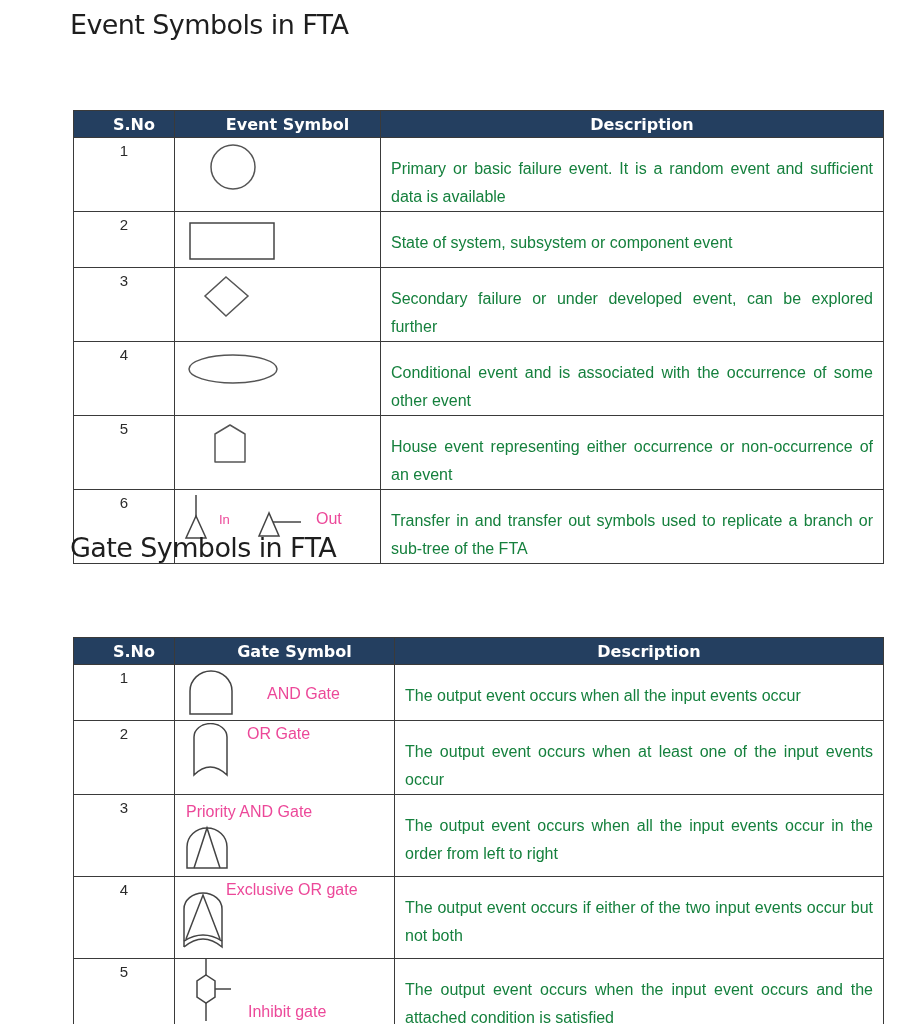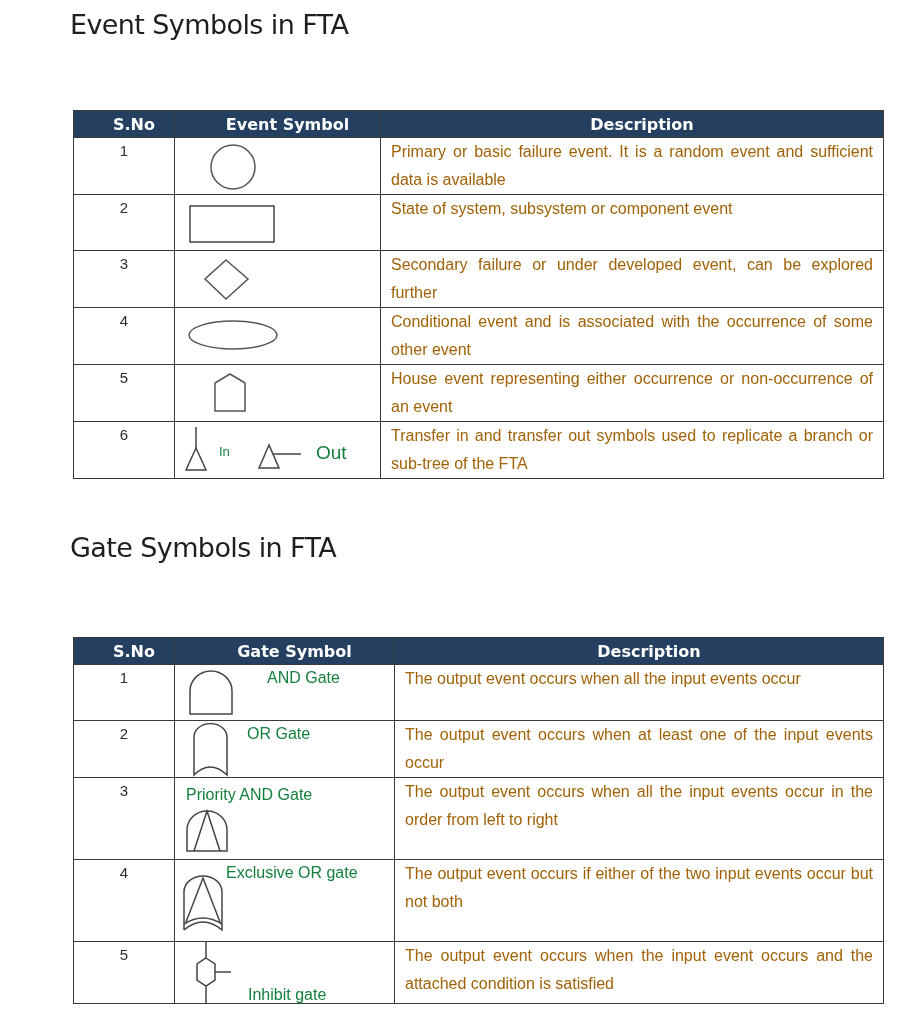--- a/index.html
+++ b/index.html
@@ -8,25 +8,25 @@
   .title { position: absolute; left: 70px; font-size: 27px; color: #1e1e1e;
            font-family: "DejaVu Sans", "Liberation Sans", sans-serif; letter-spacing: -0.6px; }
   #t1 { top: 9px; text-align: center; }
   #t2 { top: 532px; }
   table { position: absolute; border-collapse: collapse; table-layout: fixed; }
   td, th { border: 1.5px solid #3a3a3a; padding: 0; vertical-align: top; }
   th { background: #243f60; color: #ffffff; font-weight: bold; font-size: 16px;
        height: 26px; text-align: center; vertical-align: middle;
        font-family: "DejaVu Sans", sans-serif; padding-left: 20px; }
   .sno { text-align: center; font-size: 15px; color: #2b2b2b; padding-top: 4px; }
-  .desc { font-size: 16px; line-height: 28px; color: #a16207; padding: 0 10px 0 10px;
+  .desc { font-size: 16px; line-height: 28px; color: #15803d; padding: 17px 10px 0 10px;
           text-align: justify; text-align-last: left; }
   .sym { position: relative; }
   .sym svg { position: absolute; }
-  .lbl { position: absolute; font-size: 16px; color: #15803d; white-space: nowrap; }
+  .lbl { position: absolute; font-size: 16px; color: #ec4899; white-space: nowrap; }
   #ev { left: 73px; top: 110px; width: 810px; }
   #gt { left: 73px; top: 637px; width: 810px; }
 </style>
 </head>
 <body>
 
 <div class="title" id="t1">Event Symbols in FTA</div>
 
 <table id="ev">
   <colgroup>
@@ -90,21 +90,21 @@
     <td class="sym">
       <svg style="left:9px;top:4px" width="26" height="48">
             <line x1="12" y1="1" x2="12" y2="24" stroke="#444" stroke-width="1.5"></line>
             <polygon points="12,22 2,44 22,44" fill="none" stroke="#444" stroke-width="1.5"></polygon>
           </svg>
       <span class="lbl" style="left:44px;top:22px;font-size:13px">In</span>
       <svg style="left:82px;top:20px" width="52" height="30">
             <polygon points="12,3 2,26 22,26" fill="none" stroke="#444" stroke-width="1.5"></polygon>
             <line x1="16" y1="12" x2="44" y2="12" stroke="#444" stroke-width="1.5"></line>
           </svg>
-      <span class="lbl" style="left:141px;top:20px;font-size:19px">Out</span>
+      <span class="lbl" style="left:141px;top:20px;font-size:16px">Out</span>
     </td>
     <td class="desc">Transfer in and transfer out symbols used to replicate a branch or sub-tree of the FTA</td>
   </tr>
 </tbody>
   </table>
 
 <div class="title" id="t2">Gate Symbols in FTA</div>
 
 <table id="gt">
   <colgroup>
@@ -117,21 +117,21 @@
     <th>S.No</th>
     <th>Gate Symbol</th>
     <th>Description</th>
   </tr>
   <tr style="height:56px">
     <td class="sno">1</td>
     <td class="sym">
       <svg style="left:12px;top:4px" width="48" height="48">
             <path d="M3,45 L3,22 A21,20 0 0 1 45,22 L45,45 Z" fill="none" stroke="#444" stroke-width="1.5"></path>
           </svg>
-      <span class="lbl" style="left:92px;top:4px">AND Gate</span>
+      <span class="lbl" style="left:92px;top:20px">AND Gate</span>
     </td>
     <td class="desc">The output event occurs when all the input events occur</td>
   </tr>
   <tr style="height:56px">
     <td class="sno">2</td>
     <td class="sym">
       <svg style="left:16px;top:2px" width="40" height="54">
             <path d="M3,52 L3,14 A16,13 0 0 1 36,14 L36,52 Q19,36 3,52 Z" fill="none" stroke="#444" stroke-width="1.5"></path>
           </svg>
       <span class="lbl" style="left:72px;top:4px">OR Gate</span>

